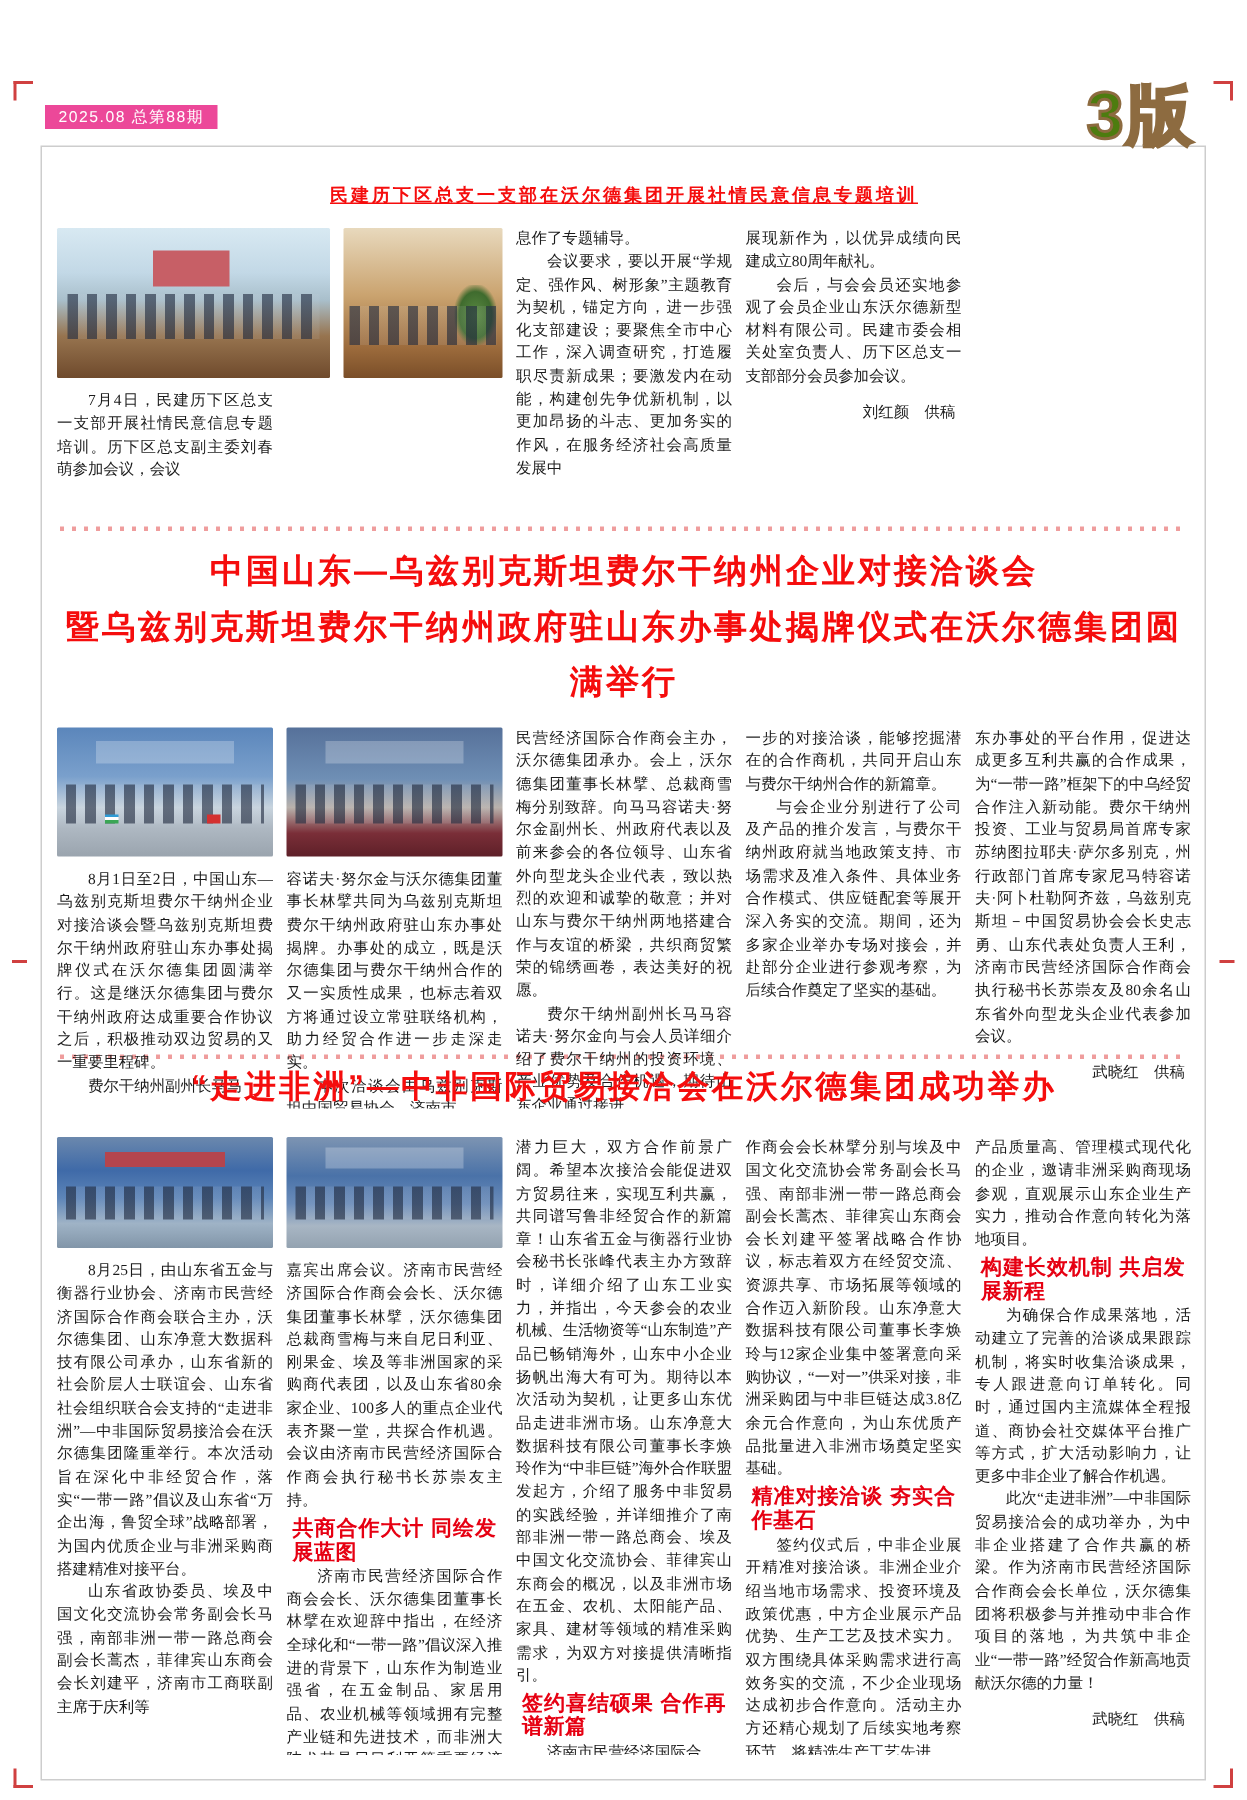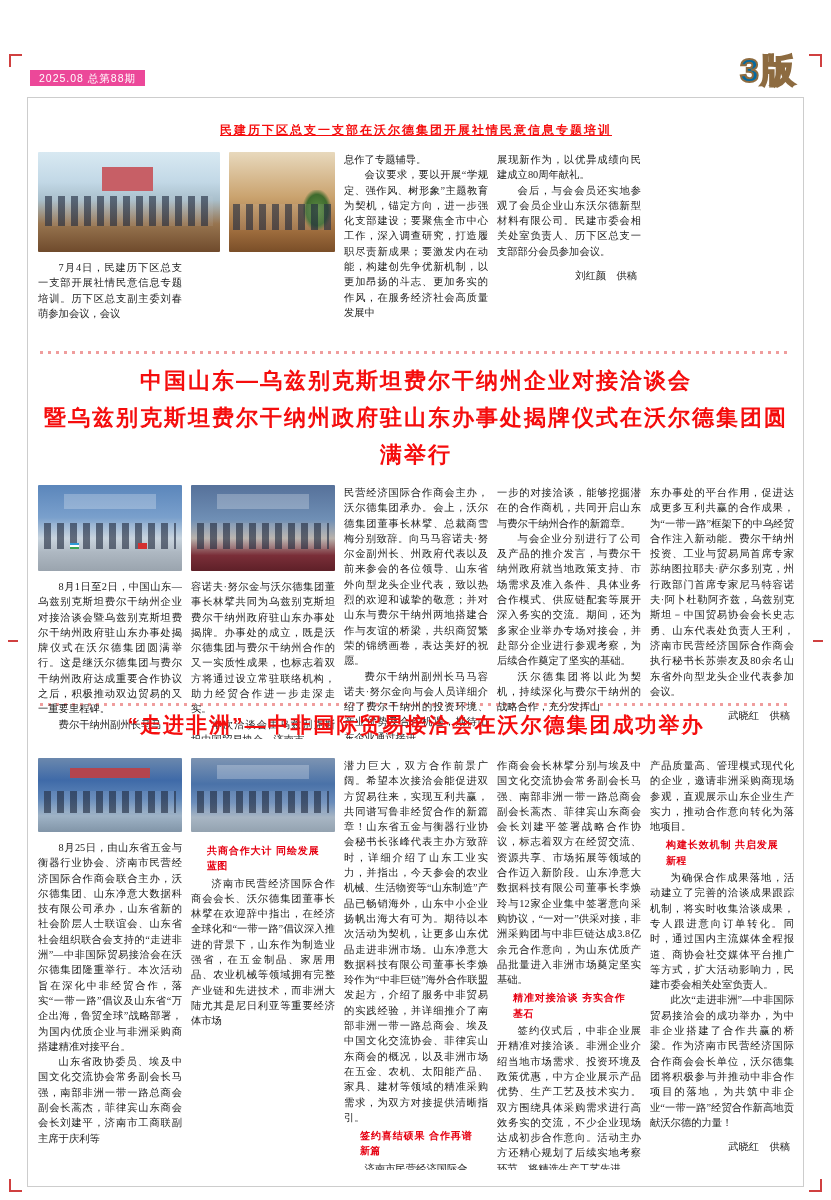--- a/index.html
+++ b/index.html
@@ -20,22 +20,22 @@
   .mark-left{left:8px;top:640px;width:10px;height:2px;}
   .mark-right{right:8px;top:640px;width:10px;height:2px;}
   .edition-bar{
     position:absolute;left:30px;top:70px;background:#ec4899;color:#ffffff;
     font-family:"Liberation Sans","DejaVu Sans",sans-serif;
     font-size:10.5px;line-height:16px;padding:0 9px;letter-spacing:1px;
   }
   .page-num{
     position:absolute;right:34px;top:48px;
     font-family:"Liberation Sans","DejaVu Sans",sans-serif;
-    font-size:34px;font-weight:800;letter-spacing:2px;
-    color:#0369a1;-webkit-text-stroke:2px #8d6b40;text-stroke:2px #8d6b40;
+    font-size:44px;font-weight:800;letter-spacing:2px;
+    color:#4d7c0f;-webkit-text-stroke:2px #8d6b40;text-stroke:2px #8d6b40;
   }
   .sep{position:absolute;left:40px;width:752px;height:3px;
     background:repeating-linear-gradient(90deg,#ef9d9d 0 3px,transparent 3px 8px);}
   .sep1{top:351px;} .sep2{top:703px;}
 
   
   .article{position:absolute;left:38px;width:756px;}
   .a1{top:116px;} .a2{top:362px;} .a3{top:710px;}
   .title{
     margin:0;text-align:center;color:#f50d0d;font-weight:800;
@@ -49,23 +49,23 @@
   .body{display:flex;gap:9px;text-align:justify;}
   .b1{height:182px;} .b2{height:254px;} .b3{height:412px;}
   .leftblock{flex:0 0 297px;display:flex;flex-direction:column;}
   .photorow{display:flex;gap:9px;margin-bottom:8px;}
   .subcols{display:flex;gap:9px;flex:1;overflow:hidden;}
   .col{flex:0 0 144px;width:144px;overflow:hidden;
     font-size:10.3px;line-height:15.3px;}
   .blk{margin:0;}
   .para{text-indent:2em;}
   .subhead{
-    color:#e60012;font-weight:700;font-size:10px;
+    color:#e60012;font-weight:700;font-size:14px;
     font-family:"Liberation Sans","DejaVu Sans",sans-serif;
-    margin:3px 16px 2px;letter-spacing:0.3px;
+    margin:3px 4px 2px;letter-spacing:0.3px;
   }
   .sig{text-align:right;margin-top:9px;padding-right:4px;}
 
   
   .photo{position:relative;overflow:hidden;border-radius:1px;}
   .b1 .photo{height:100px;} .b2 .photo{height:86px;} .b3 .photo{height:74px;}
   .a1p1{flex:0 0 182px;background:linear-gradient(180deg,#d8e9f2 0%,#c2d8e6 30%,#a9bfcb 48%,#97744f 72%,#6f4a2c 100%);}
   .a1p2{flex:0 0 106px;background:linear-gradient(180deg,#e8d9bd 0%,#caa36f 45%,#9c6b3c 80%,#7a4e28 100%);}
   .a2p1,.a2p2,.a3p1,.a3p2{flex:0 0 144px;}
   .a2p1{background:linear-gradient(180deg,#5b86bb 0%,#7aa0cc 38%,#c8d4de 62%,#aeb8c2 78%,#9aa4ae 100%);}
@@ -161,21 +161,20 @@
           </div>
       </div>
     </div>
     <div class="col">
         <div class="blk cont">民营经济国际合作商会主办，沃尔德集团承办。会上，沃尔德集团董事长林擘、总裁商雪梅分别致辞。向马马容诺夫·努尔金副州长、州政府代表以及前来参会的各位领导、山东省外向型龙头企业代表，致以热烈的欢迎和诚挚的敬意；并对山东与费尔干纳州两地搭建合作与友谊的桥梁，共织商贸繁荣的锦绣画卷，表达美好的祝愿。</div>
         <div class="blk para">费尔干纳州副州长马马容诺夫·努尔金向与会人员详细介绍了费尔干纳州的投资环境、产业优势及合作机遇，期待山东企业通过接进</div>
       </div>
     <div class="col">
         <div class="blk cont">一步的对接洽谈，能够挖掘潜在的合作商机，共同开启山东与费尔干纳州合作的新篇章。</div>
         <div class="blk para">与会企业分别进行了公司及产品的推介发言，与费尔干纳州政府就当地政策支持、市场需求及准入条件、具体业务合作模式、供应链配套等展开深入务实的交流。期间，还为多家企业举办专场对接会，并赴部分企业进行参观考察，为后续合作奠定了坚实的基础。</div>
-        <div class="blk para">沃尔德集团将以此为契机，持续深化与费尔干纳州的战略合作，充分发挥山</div>
       </div>
     <div class="col">
         <div class="blk cont">东办事处的平台作用，促进达成更多互利共赢的合作成果，为“一带一路”框架下的中乌经贸合作注入新动能。费尔干纳州投资、工业与贸易局首席专家苏纳图拉耶夫·萨尔多别克，州行政部门首席专家尼马特容诺夫·阿卜杜勒阿齐兹，乌兹别克斯坦－中国贸易协会会长史志勇、山东代表处负责人王利，济南市民营经济国际合作商会执行秘书长苏崇友及80余名山东省外向型龙头企业代表参加会议。</div>
         <div class="blk sig">武晓红　供稿</div>
       </div>
   </div>
 </section>
 
 <section class="article a3">
   <h1 class="title t3">“走进非洲”—中非国际贸易接洽会在沃尔德集团成功举办</h1>
@@ -190,36 +189,37 @@
           <div class="panel"></div>
           <div class="people"></div>
         </div>
       </div>
       <div class="subcols">
         <div class="col">
             <div class="blk para">8月25日，由山东省五金与衡器行业协会、济南市民营经济国际合作商会联合主办，沃尔德集团、山东净意大数据科技有限公司承办，山东省新的社会阶层人士联谊会、山东省社会组织联合会支持的“走进非洲”—中非国际贸易接洽会在沃尔德集团隆重举行。本次活动旨在深化中非经贸合作，落实“一带一路”倡议及山东省“万企出海，鲁贸全球”战略部署，为国内优质企业与非洲采购商搭建精准对接平台。</div>
             <div class="blk para">山东省政协委员、埃及中国文化交流协会常务副会长马强，南部非洲一带一路总商会副会长蒿杰，菲律宾山东商会会长刘建平，济南市工商联副主席于庆利等</div>
           </div>
         <div class="col">
+            <div class="blk cont">嘉宾出席会议。济南市民营经济国际合作商会会长、沃尔德集团董事长林擘，沃尔德集团总裁商雪梅与来自尼日利亚、刚果金、埃及等非洲国家的采购商代表团，以及山东省80余家企业、100多人的重点企业代表齐聚一堂，共探合作机遇。会议由济南市民营经济国际合作商会执行秘书长苏崇友主持。</div>
             <div class="blk subhead">共商合作大计 同绘发展蓝图</div>
             <div class="blk para">济南市民营经济国际合作商会会长、沃尔德集团董事长林擘在欢迎辞中指出，在经济全球化和“一带一路”倡议深入推进的背景下，山东作为制造业强省，在五金制品、家居用品、农业机械等领域拥有完整产业链和先进技术，而非洲大陆尤其是尼日利亚等重要经济体市场</div>
           </div>
       </div>
     </div>
     <div class="col">
         <div class="blk cont">潜力巨大，双方合作前景广阔。希望本次接洽会能促进双方贸易往来，实现互利共赢，共同谱写鲁非经贸合作的新篇章！山东省五金与衡器行业协会秘书长张峰代表主办方致辞时，详细介绍了山东工业实力，并指出，今天参会的农业机械、生活物资等“山东制造”产品已畅销海外，山东中小企业扬帆出海大有可为。期待以本次活动为契机，让更多山东优品走进非洲市场。山东净意大数据科技有限公司董事长李焕玲作为“中非巨链”海外合作联盟发起方，介绍了服务中非贸易的实践经验，并详细推介了南部非洲一带一路总商会、埃及中国文化交流协会、菲律宾山东商会的概况，以及非洲市场在五金、农机、太阳能产品、家具、建材等领域的精准采购需求，为双方对接提供清晰指引。</div>
         <div class="blk subhead">签约喜结硕果 合作再谱新篇</div>
         <div class="blk para">济南市民营经济国际合</div>
       </div>
     <div class="col">
         <div class="blk cont">作商会会长林擘分别与埃及中国文化交流协会常务副会长马强、南部非洲一带一路总商会副会长蒿杰、菲律宾山东商会会长刘建平签署战略合作协议，标志着双方在经贸交流、资源共享、市场拓展等领域的合作迈入新阶段。山东净意大数据科技有限公司董事长李焕玲与12家企业集中签署意向采购协议，“一对一”供采对接，非洲采购团与中非巨链达成3.8亿余元合作意向，为山东优质产品批量进入非洲市场奠定坚实基础。</div>
         <div class="blk subhead">精准对接洽谈 夯实合作基石</div>
         <div class="blk para">签约仪式后，中非企业展开精准对接洽谈。非洲企业介绍当地市场需求、投资环境及政策优惠，中方企业展示产品优势、生产工艺及技术实力。双方围绕具体采购需求进行高效务实的交流，不少企业现场达成初步合作意向。活动主办方还精心规划了后续实地考察环节，将精选生产工艺先进、</div>
       </div>
     <div class="col">
         <div class="blk cont">产品质量高、管理模式现代化的企业，邀请非洲采购商现场参观，直观展示山东企业生产实力，推动合作意向转化为落地项目。</div>
         <div class="blk subhead">构建长效机制 共启发展新程</div>
-        <div class="blk para">为确保合作成果落地，活动建立了完善的洽谈成果跟踪机制，将实时收集洽谈成果，专人跟进意向订单转化。同时，通过国内主流媒体全程报道、商协会社交媒体平台推广等方式，扩大活动影响力，民建市委会相关处室负责人。</div>
+        <div class="blk para">为确保合作成果落地，活动建立了完善的洽谈成果跟踪机制，将实时收集洽谈成果，专人跟进意向订单转化。同时，通过国内主流媒体全程报道、商协会社交媒体平台推广等方式，扩大活动影响力，让更多中非企业了解合作机遇。</div>
         <div class="blk para">此次“走进非洲”—中非国际贸易接洽会的成功举办，为中非企业搭建了合作共赢的桥梁。作为济南市民营经济国际合作商会会长单位，沃尔德集团将积极参与并推动中非合作项目的落地，为共筑中非企业“一带一路”经贸合作新高地贡献沃尔德的力量！</div>
         <div class="blk sig">武晓红　供稿</div>
       </div>
   </div>
 </section>
 
 </body></html>

